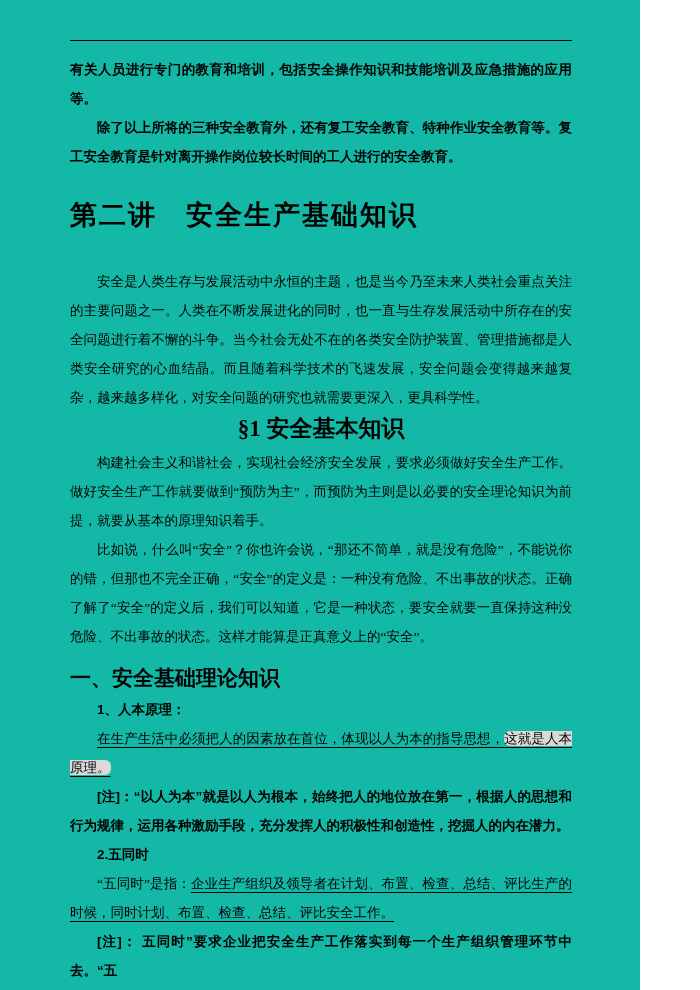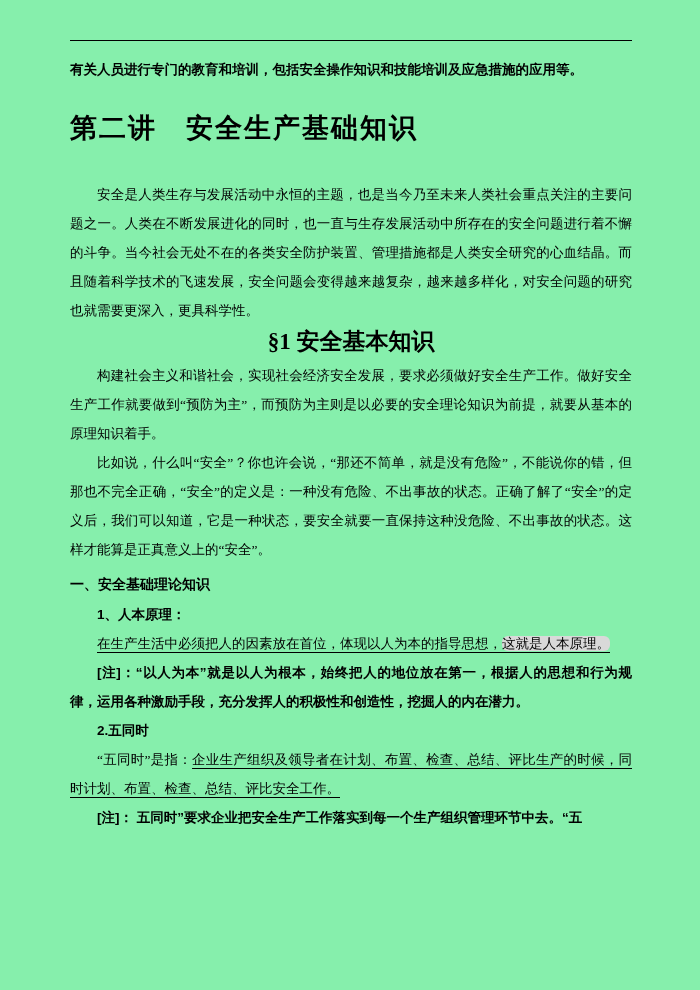--- a/index.html
+++ b/index.html
@@ -2,24 +2,24 @@
 <html><head>
 <meta charset="utf-8">
 <style>
   * { margin:0; padding:0; box-sizing:border-box; }
   html, body { width:700px; height:990px; background:#ffffff; }
   body {
     font-family:"Liberation Serif","DejaVu Serif",serif;
     color:#000000;
   }
   .page {
-    width:700px; height:990px;
+    width:640px; height:990px;
     padding:40px 68px 0 70px;
     overflow:hidden;
-    background:#86efac;
+    background:#14b8a6;
     position:relative;
   }
   .header-rule {
     border:none;
     border-top:1.5px solid #000;
     margin:0 0 14px 0;
   }
   p.body {
     font-size:13.5px;
     line-height:29px;
@@ -38,25 +38,25 @@
   }
   .section-title {
     font-family:"Liberation Serif","DejaVu Serif",serif;
     font-size:23px;
     font-weight:bold;
     text-align:center;
     line-height:26px;
     margin:4px 0 6px 0;
   }
   .list-head {
-    font-family:Liberation Serif, serif;
-    font-size:14px;
+    font-family:Liberation Mono, monospace;
+    font-size:21px;
     font-weight:bold;
     line-height:30px;
-    margin-top:6px;
+    margin-top:14px;
   }
   .item-title {
     font-family:"Liberation Sans","DejaVu Sans",sans-serif;
     font-weight:bold;
     line-height:30px;
   }
   .note {
     font-family:"Liberation Sans","DejaVu Sans",sans-serif;
     font-size:13.5px;
     font-weight:bold;
@@ -73,20 +73,21 @@
 </style>
 </head>
 <body>
 
 <div class="page">
 
   <hr class="header-rule">
 
   <p class="body bold noindent">有关人员进行专门的教育和培训，包括安全操作知识和技能培训及应急措施的应用等。</p>
 
+  <p class="body bold">除了以上所将的三种安全教育外，还有复工安全教育、特种作业安全教育等。复工安全教育是针对离开操作岗位较长时间的工人进行的安全教育。</p>
 
   <h1 class="chapter-title">第二讲　安全生产基础知识</h1>
 
   <p class="body">安全是人类生存与发展活动中永恒的主题，也是当今乃至未来人类社会重点关注的主要问题之一。人类在不断发展进化的同时，也一直与生存发展活动中所存在的安全问题进行着不懈的斗争。当今社会无处不在的各类安全防护装置、管理措施都是人类安全研究的心血结晶。而且随着科学技术的飞速发展，安全问题会变得越来越复杂，越来越多样化，对安全问题的研究也就需要更深入，更具科学性。</p>
 
   <h2 class="section-title">§1 安全基本知识</h2>
 
   <p class="body">构建社会主义和谐社会，实现社会经济安全发展，要求必须做好安全生产工作。做好安全生产工作就要做到“预防为主”，而预防为主则是以必要的安全理论知识为前提，就要从基本的原理知识着手。</p>
 
   <p class="body">比如说，什么叫“安全”？你也许会说，“那还不简单，就是没有危险”，不能说你的错，但那也不完全正确，“安全”的定义是：一种没有危险、不出事故的状态。正确了解了“安全”的定义后，我们可以知道，它是一种状态，要安全就要一直保持这种没危险、不出事故的状态。这样才能算是正真意义上的“安全”。</p>

